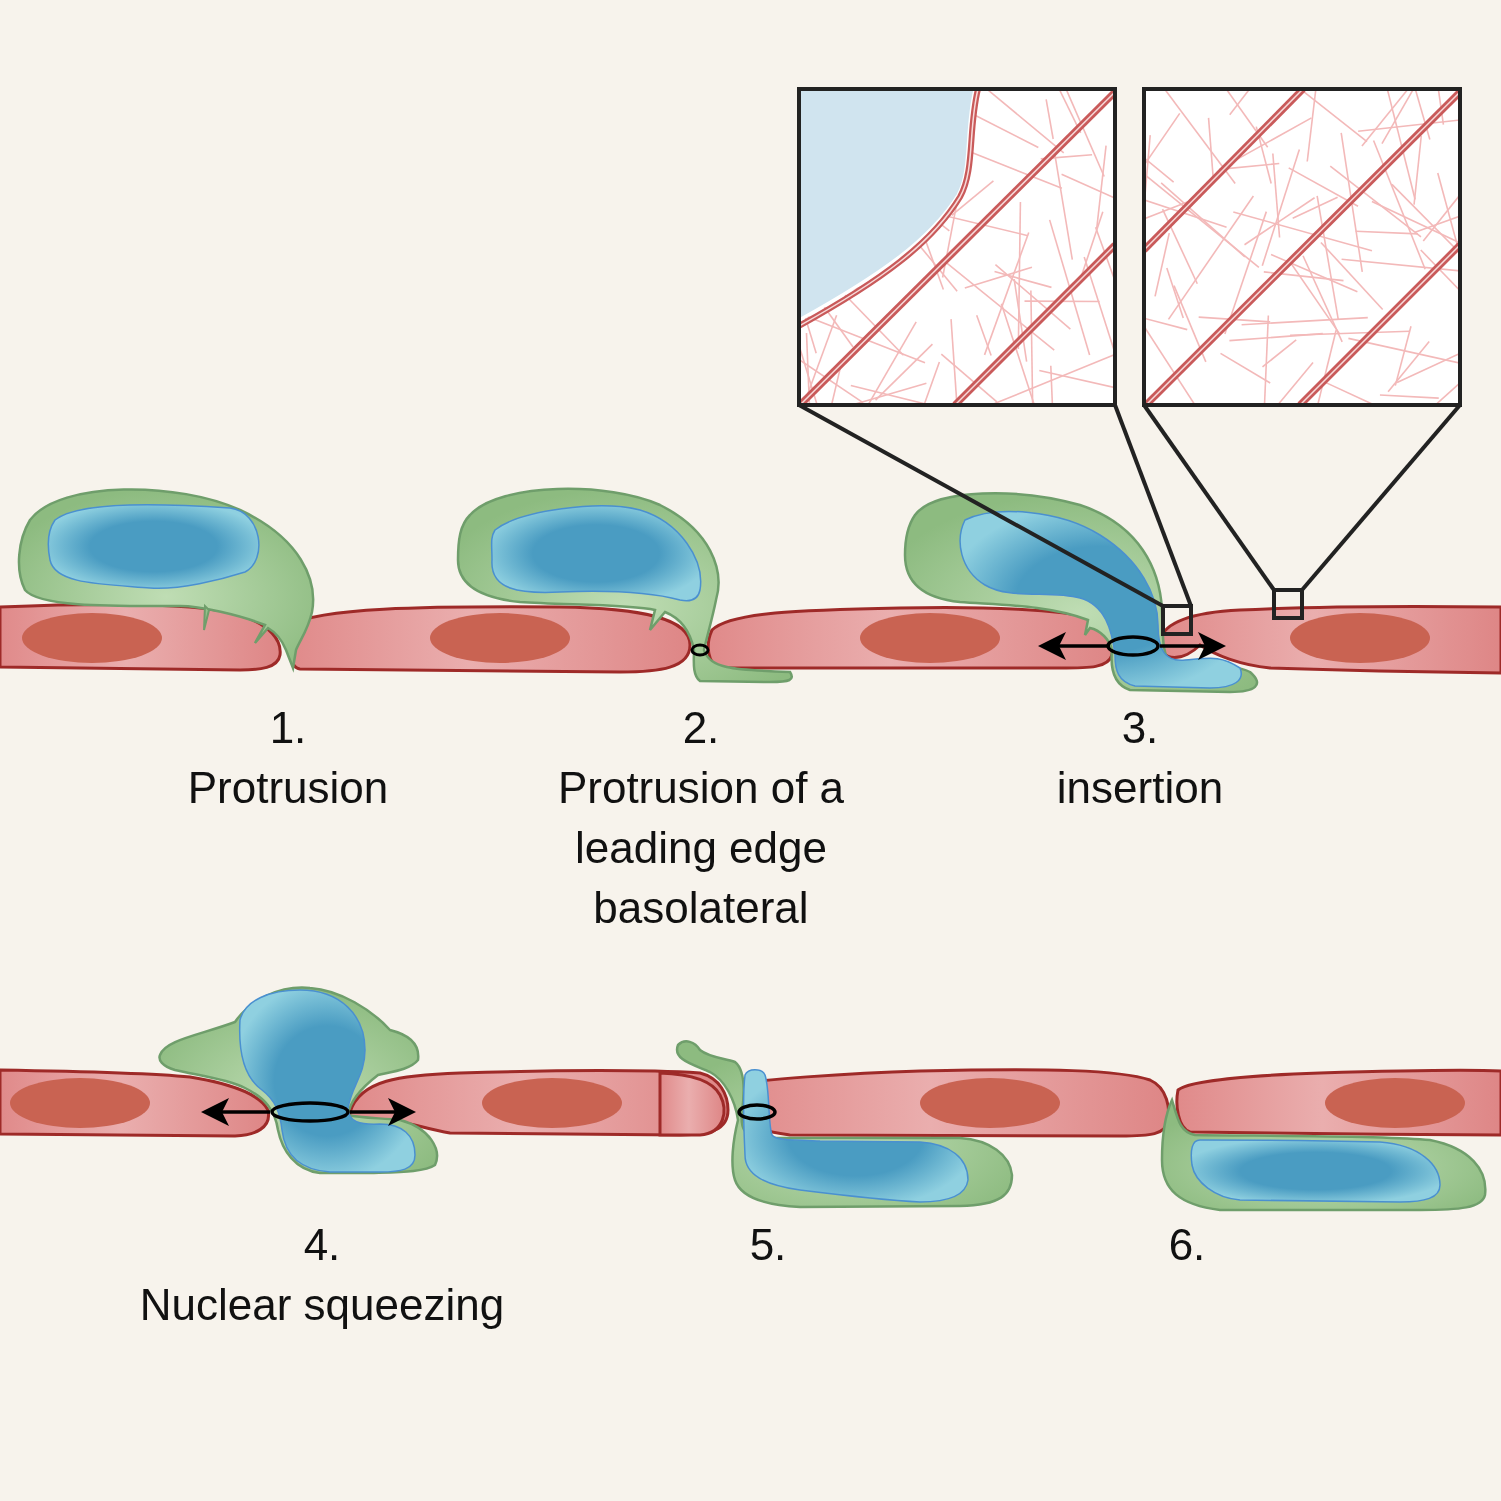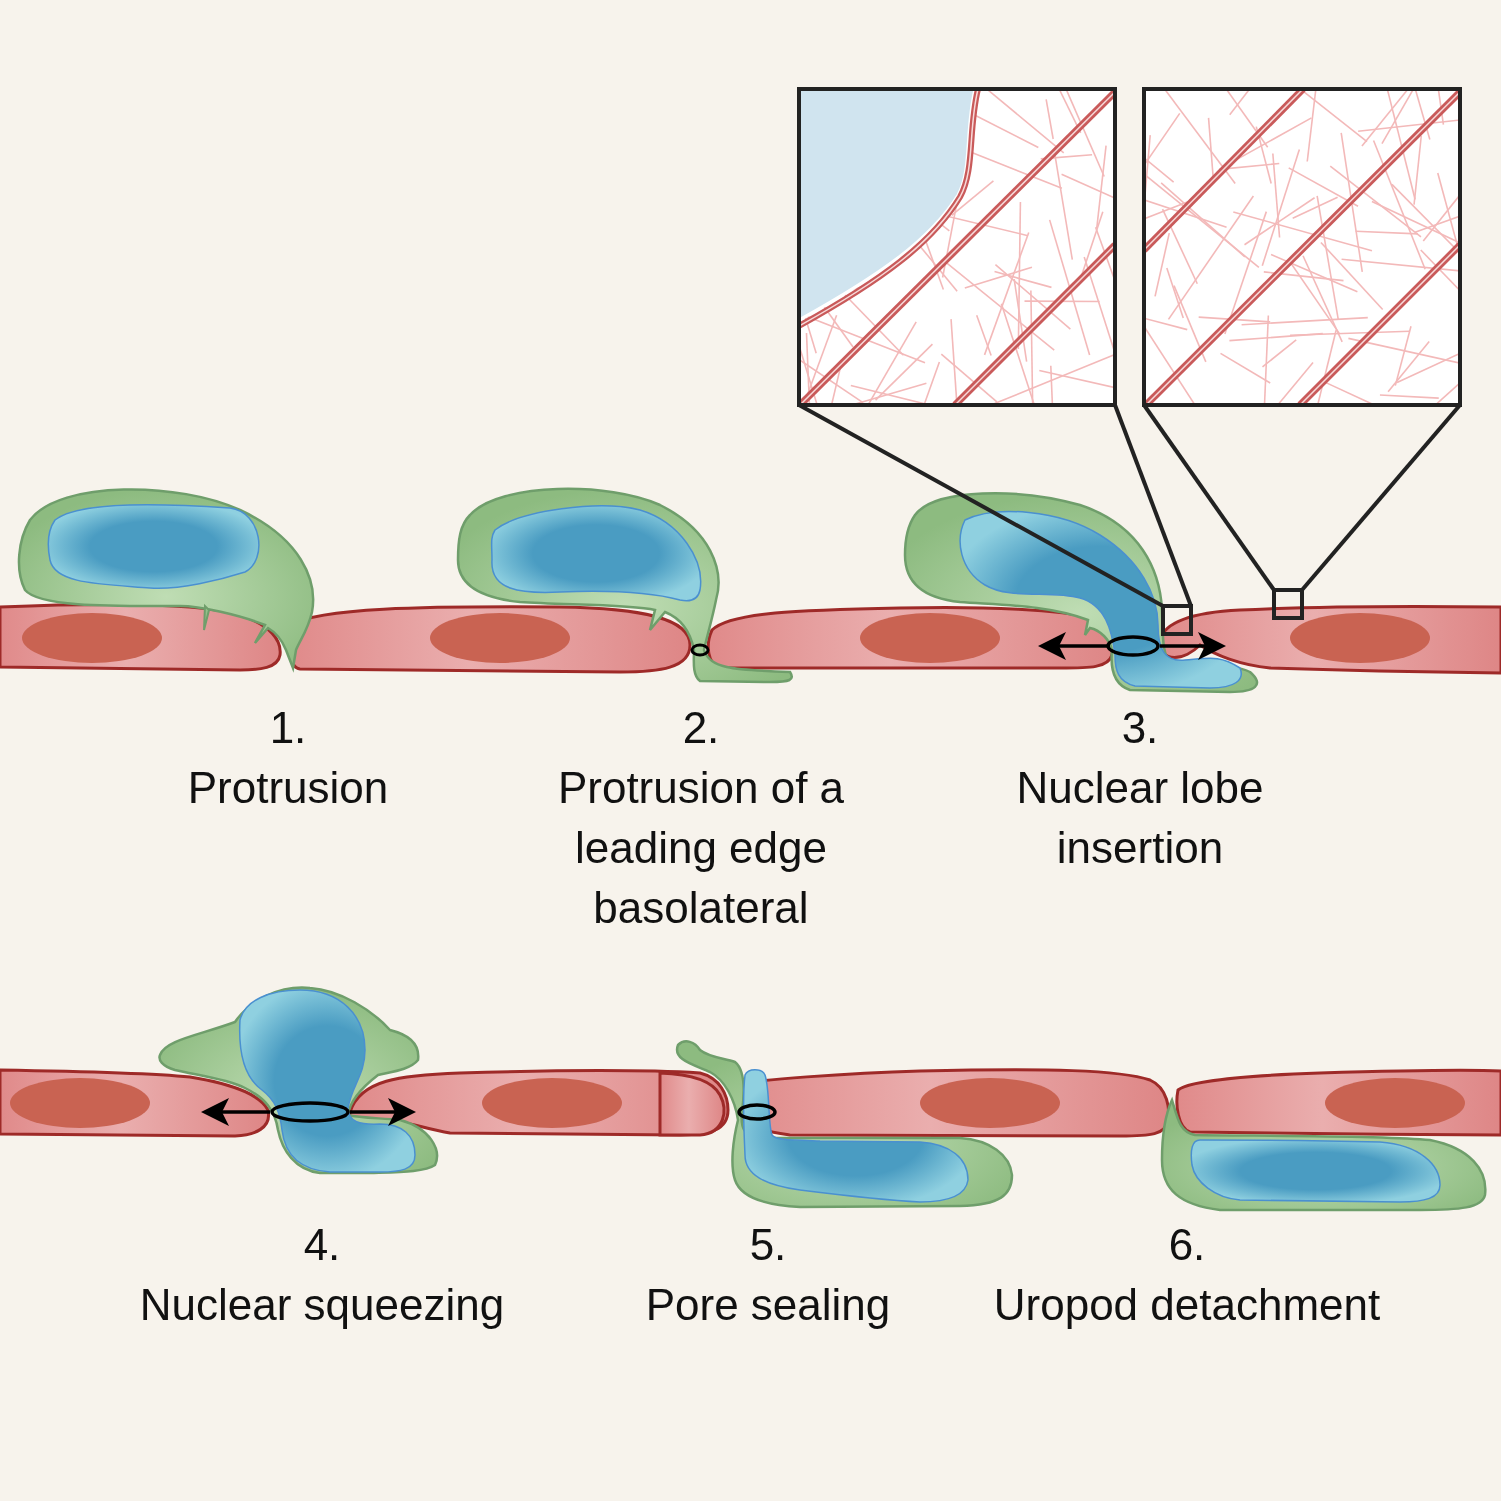--- a/index.html
+++ b/index.html
@@ -286,27 +286,24 @@
   <div>Protrusion</div>
 </div>
 <div class="lbl" style="left:701px; top:698px;">
   <div>2.</div>
   <div>Protrusion of a</div>
   <div>leading edge</div>
   <div>basolateral</div>
 </div>
 <div class="lbl" style="left:1140px; top:698px;">
   <div>3.</div>
-  <div>Nuclear lobe</div>
   <div>insertion</div>
 </div>
 <div class="lbl" style="left:322px; top:1215px;">
   <div>4.</div>
   <div>Nuclear squeezing</div>
 </div>
 <div class="lbl" style="left:768px; top:1215px;">
   <div>5.</div>
-  <div>Pore sealing</div>
 </div>
 <div class="lbl" style="left:1187px; top:1215px;">
   <div>6.</div>
-  <div>Uropod detachment</div>
 </div>
 
 </body></html>

